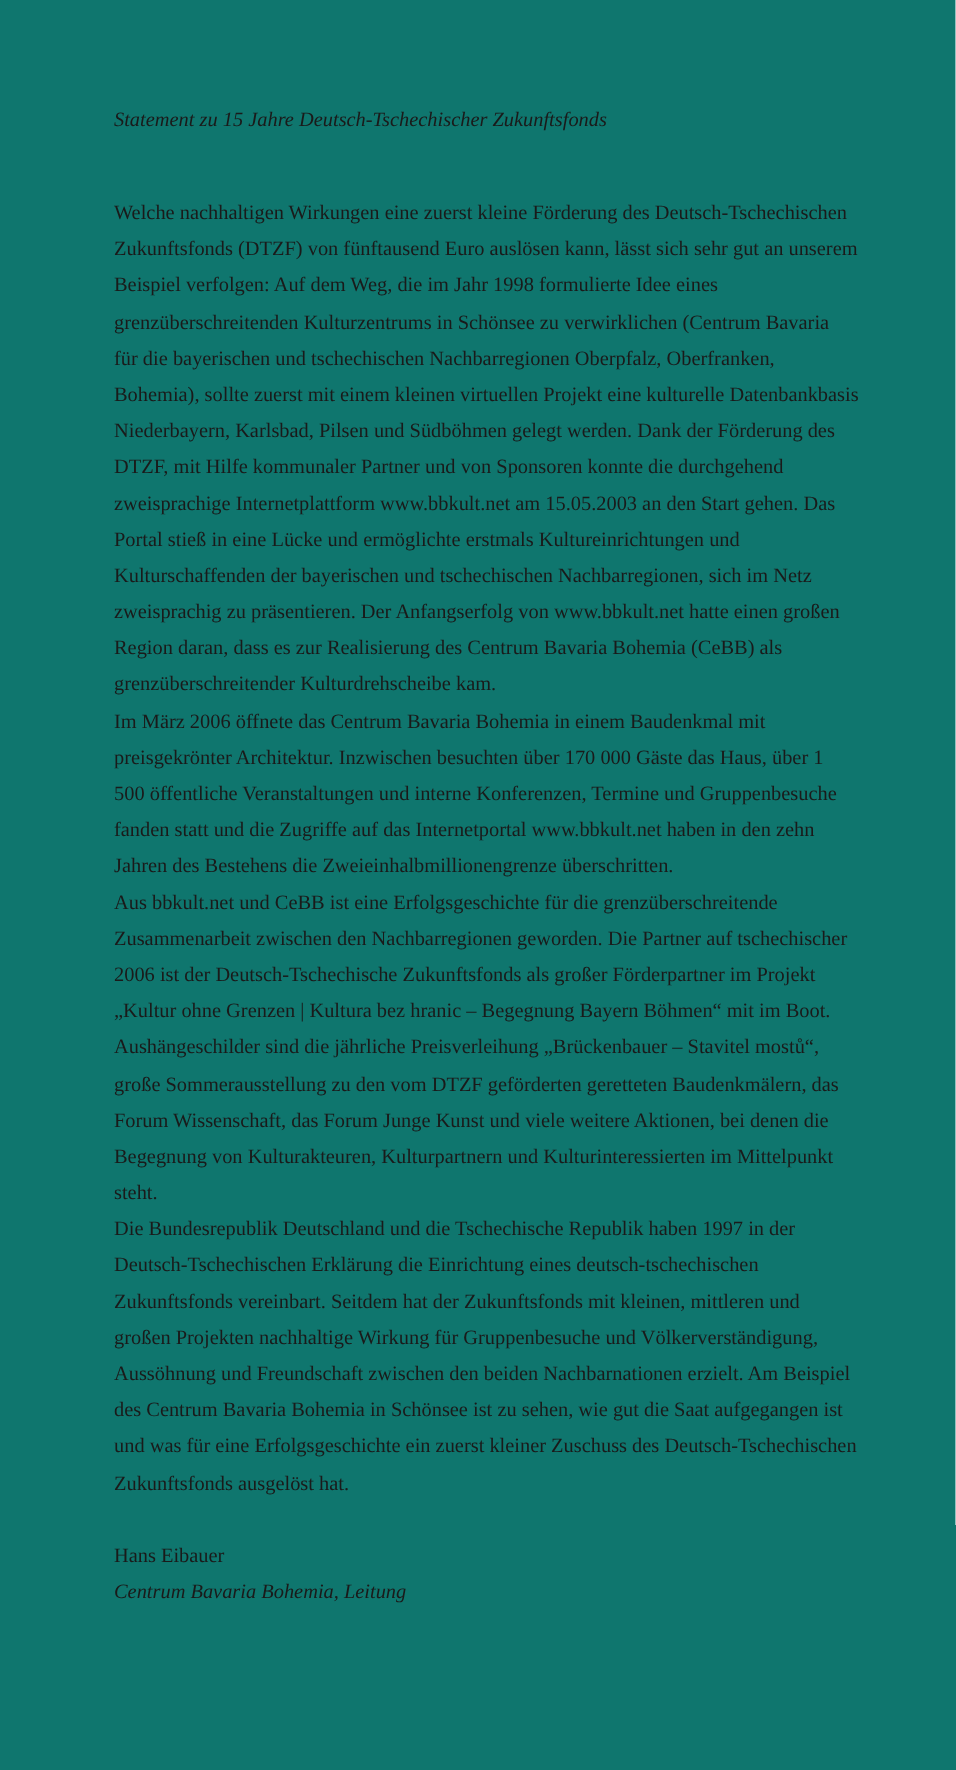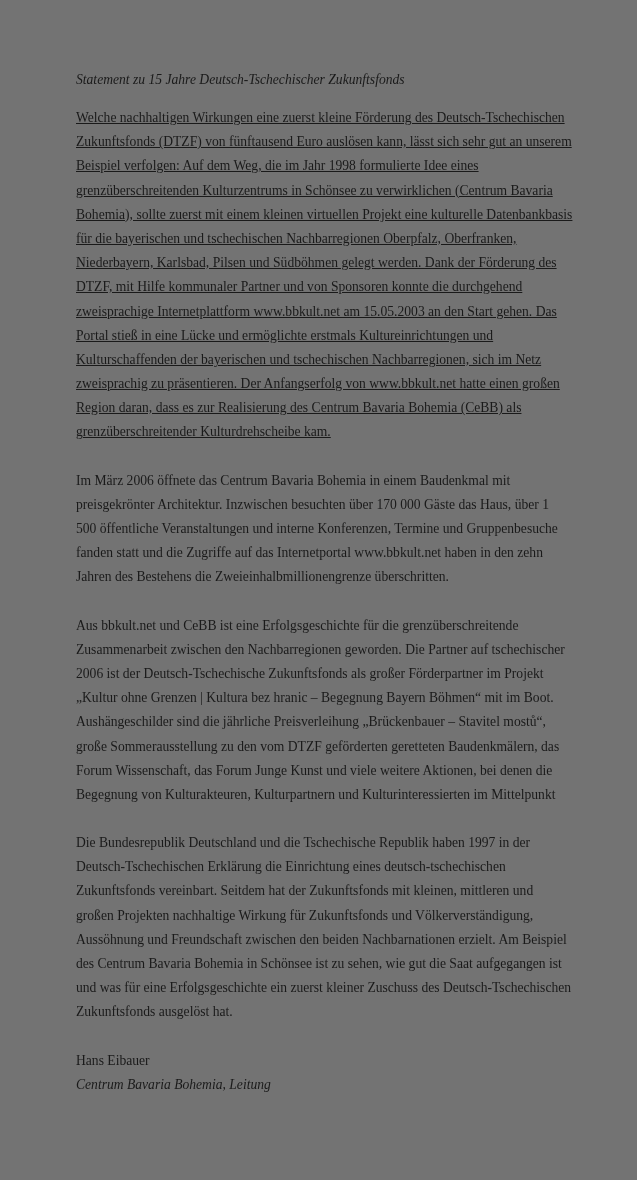--- a/index.html
+++ b/index.html
@@ -1,48 +1,48 @@
 <!DOCTYPE html>
 <html><head>
   <meta charset="utf-8">
   <style>
     html, body { margin: 0; padding: 0; background: #ffffff; }
     body { width: 637px; height: 1180px; overflow: hidden; position: relative; }
     .page {
       position: absolute; left: 0; top: 0; width: 637px; height: 1180px;
-      background: #737373;
+      background: #0f766e;
     }
     .doc {
       position: absolute; left: 76px; top: 68px; width: 500px;
       font-family: "Liberation Serif", "DejaVu Serif", serif;
       font-size: 13.6px; color: #1a1a1a;
     }
     .title {
       font-style: italic; line-height: 24px; height: 24px; white-space: nowrap;
     }
-    .para { margin-top: 24px; }
+    .para { }
     .line { line-height: 24.2px; height: 24.2px; white-space: nowrap; }
-    .p1 { margin-top: 14px; text-decoration: underline; }
+    .p1 { margin-top: 38px; }
     .sig { margin-top: 24px; }
     .sig .role { font-style: italic; }
   </style>
 </head>
 <body>
 
 <div class="page">
   <div class="doc">
     <div class="title">Statement zu 15 Jahre Deutsch-Tschechischer Zukunftsfonds</div>
 
     <div class="para p1">
         <div class="line">Welche nachhaltigen Wirkungen eine zuerst kleine Förderung des Deutsch-Tschechischen</div>
         <div class="line">Zukunftsfonds (DTZF) von fünftausend Euro auslösen kann, lässt sich sehr gut an unserem</div>
         <div class="line">Beispiel verfolgen: Auf dem Weg, die im Jahr 1998 formulierte Idee eines</div>
         <div class="line">grenzüberschreitenden Kulturzentrums in Schönsee zu verwirklichen (Centrum Bavaria</div>
+        <div class="line">für die bayerischen und tschechischen Nachbarregionen Oberpfalz, Oberfranken,</div>
         <div class="line">Bohemia), sollte zuerst mit einem kleinen virtuellen Projekt eine kulturelle Datenbankbasis</div>
-        <div class="line">für die bayerischen und tschechischen Nachbarregionen Oberpfalz, Oberfranken,</div>
         <div class="line">Niederbayern, Karlsbad, Pilsen und Südböhmen gelegt werden. Dank der Förderung des</div>
         <div class="line">DTZF, mit Hilfe kommunaler Partner und von Sponsoren konnte die durchgehend</div>
         <div class="line">zweisprachige Internetplattform www.bbkult.net am 15.05.2003 an den Start gehen. Das</div>
         <div class="line">Portal stieß in eine Lücke und ermöglichte erstmals Kultureinrichtungen und</div>
         <div class="line">Kulturschaffenden der bayerischen und tschechischen Nachbarregionen, sich im Netz</div>
         <div class="line">zweisprachig zu präsentieren. Der Anfangserfolg von www.bbkult.net hatte einen großen</div>
         <div class="line">Region daran, dass es zur Realisierung des Centrum Bavaria Bohemia (CeBB) als</div>
         <div class="line">grenzüberschreitender Kulturdrehscheibe kam.</div>
       </div>
     <div class="para">
@@ -54,26 +54,27 @@
       </div>
     <div class="para">
         <div class="line">Aus bbkult.net und CeBB ist eine Erfolgsgeschichte für die grenzüberschreitende</div>
         <div class="line">Zusammenarbeit zwischen den Nachbarregionen geworden. Die Partner auf tschechischer</div>
         <div class="line">2006 ist der Deutsch-Tschechische Zukunftsfonds als großer Förderpartner im Projekt</div>
         <div class="line">„Kultur ohne Grenzen | Kultura bez hranic – Begegnung Bayern Böhmen“ mit im Boot.</div>
         <div class="line">Aushängeschilder sind die jährliche Preisverleihung „Brückenbauer – Stavitel mostů“,</div>
         <div class="line">große Sommerausstellung zu den vom DTZF geförderten geretteten Baudenkmälern, das</div>
         <div class="line">Forum Wissenschaft, das Forum Junge Kunst und viele weitere Aktionen, bei denen die</div>
         <div class="line">Begegnung von Kulturakteuren, Kulturpartnern und Kulturinteressierten im Mittelpunkt</div>
+        <div class="line">steht.</div>
       </div>
     <div class="para">
         <div class="line">Die Bundesrepublik Deutschland und die Tschechische Republik haben 1997 in der</div>
         <div class="line">Deutsch-Tschechischen Erklärung die Einrichtung eines deutsch-tschechischen</div>
         <div class="line">Zukunftsfonds vereinbart. Seitdem hat der Zukunftsfonds mit kleinen, mittleren und</div>
-        <div class="line">großen Projekten nachhaltige Wirkung für Zukunftsfonds und Völkerverständigung,</div>
+        <div class="line">großen Projekten nachhaltige Wirkung für Gruppenbesuche und Völkerverständigung,</div>
         <div class="line">Aussöhnung und Freundschaft zwischen den beiden Nachbarnationen erzielt. Am Beispiel</div>
         <div class="line">des Centrum Bavaria Bohemia in Schönsee ist zu sehen, wie gut die Saat aufgegangen ist</div>
         <div class="line">und was für eine Erfolgsgeschichte ein zuerst kleiner Zuschuss des Deutsch-Tschechischen</div>
         <div class="line">Zukunftsfonds ausgelöst hat.</div>
       </div>
 
     <div class="para sig">
       <div class="line">Hans Eibauer</div>
       <div class="line role">Centrum Bavaria Bohemia, Leitung</div>
     </div>

